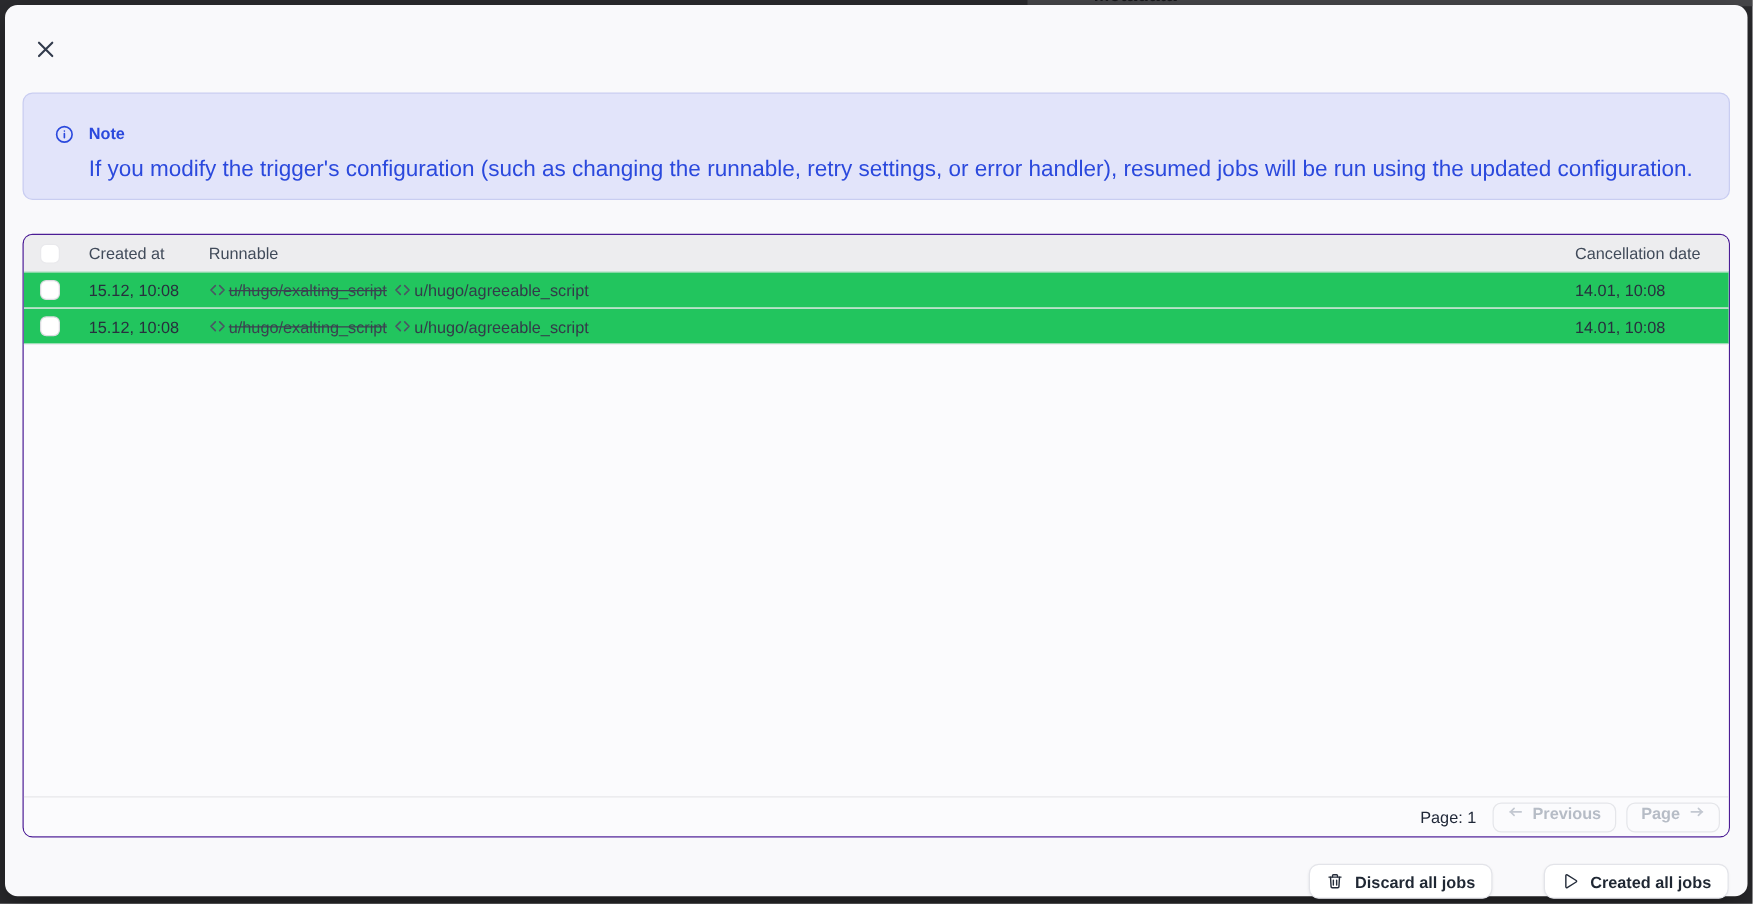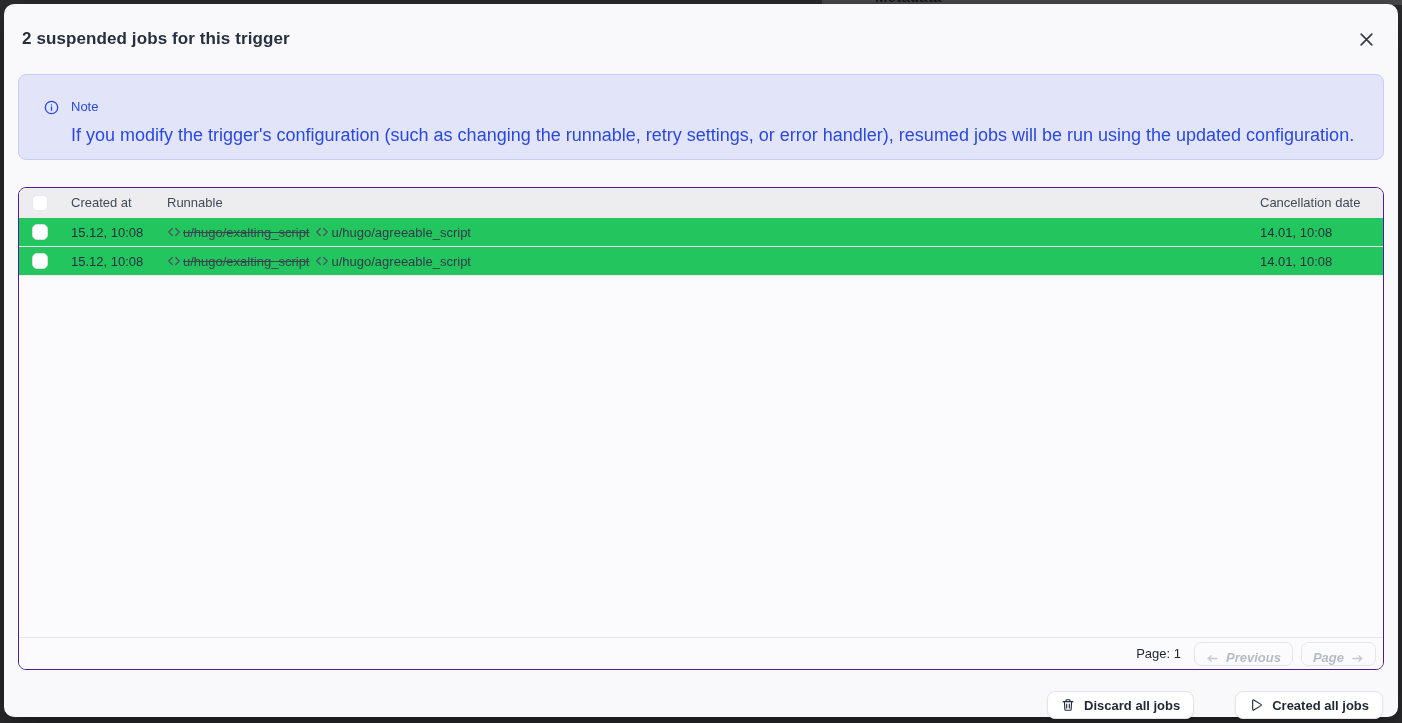--- a/index.html
+++ b/index.html
@@ -40,21 +40,21 @@
 
   
   .note {
     margin-top: 21px; height: 86px;
     background: #e2e4fa; border: 1px solid #c9cdf1; border-radius: 8px;
     padding: 24px 24px 0 25px;
     display: flex; gap: 12px;
   }
   .note-icon { color: #2b49dd; flex: 0 0 auto; margin-top: 1px; }
   .note-body-wrap { display: flex; flex-direction: column; gap: 11px; }
-  .note-title { font-size: 13px; font-weight: 400; color: #2b49dd; }
+  .note-title { font-size: 13px; font-weight: 700; color: #2b49dd; }
   .note-text { font-size: 18px; color: #2b49dd; }
 
   
   .table-card {
     margin-top: 27px; height: 483px;
     border: 1px solid #4c1d95; border-radius: 8px; background: #fbfbfd;
     display: flex; flex-direction: column; overflow: hidden;
   }
   .t-grid {
     display: grid; grid-template-columns: 52px 96px 1fr 123px;
@@ -81,24 +81,24 @@
   .strike { text-decoration: line-through; color: #3b4250; }
 
   
   .t-foot {
     height: 32px; border-top: 1px solid #e7e7ea; background: #fbfbfd;
     display: flex; align-items: center; justify-content: flex-end;
     gap: 8px; padding-right: 7px; font-size: 13px;
   }
   .page-indicator { color: #202838; margin-right: 5px; }
   .pg-btn {
-    display: inline-flex; align-items: flex-end; gap: 7px;
+    display: inline-flex; align-items: flex-start; gap: 7px;
     height: 24px; padding: 0 11px;
     border: 1px solid #e5e6ea; border-radius: 7px; background: transparent;
-    color: #b6bcc6; font-weight: 600; font-size: 13px; font-family: inherit; font-style: italic;
+    color: #b6bcc6; font-weight: 600; font-size: 13px; font-family: inherit;
   }
   .pg-btn svg { color: #c3c8d1; }
 
   
   .actions-bar { margin-top: 21px; display: flex; justify-content: flex-end; gap: 9px; padding-right: 1px; }
   .action-btn {
     display: inline-flex; align-items: center; gap: 9px;
     height: 28px; padding: 0 13px;
     background: #ffffff; border: 1px solid #e3e4e9; border-radius: 8px;
     font-size: 13px; font-weight: 600; color: #1f2733; font-family: inherit;
@@ -109,21 +109,20 @@
 </head>
 <body>
 
 <div class="bg-strip-light">
   <span>Metadata</span>
 </div>
 
 <div class="modal">
 
   <div class="modal-header">
-    <div class="modal-title">2 suspended jobs for this trigger</div>
     <button class="close-btn">
       <span style="display:flex;">
         <svg width="17" height="17" viewBox="0 0 16 16" fill="none" stroke="currentColor" stroke-width="1.6" stroke-linecap="round">
           <path d="M3 3l10 10M13 3L3 13"></path>
         </svg>
       </span>
     </button>
   </div>
 
   <div class="note">

